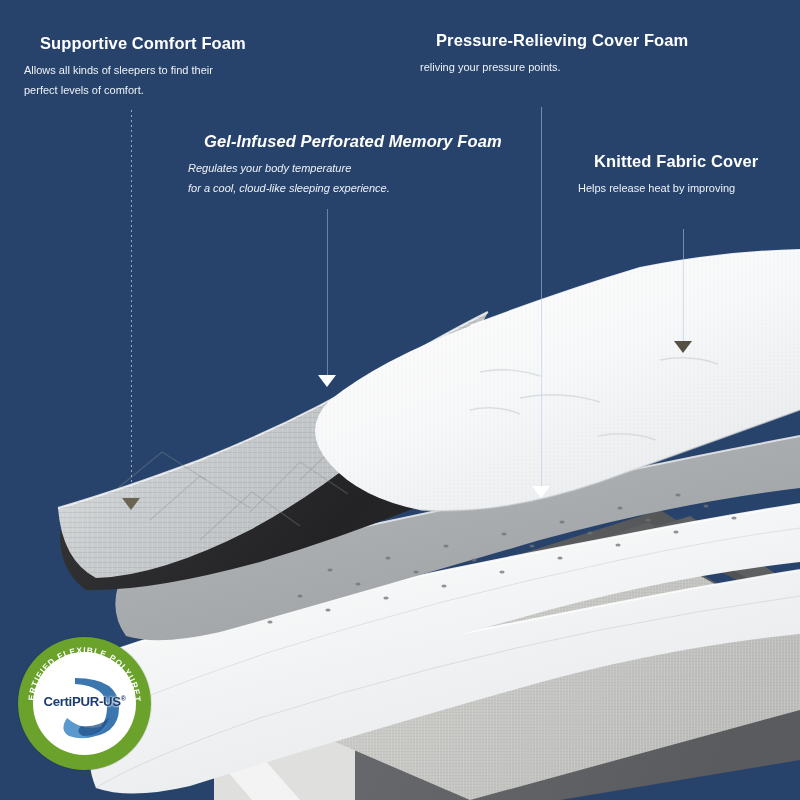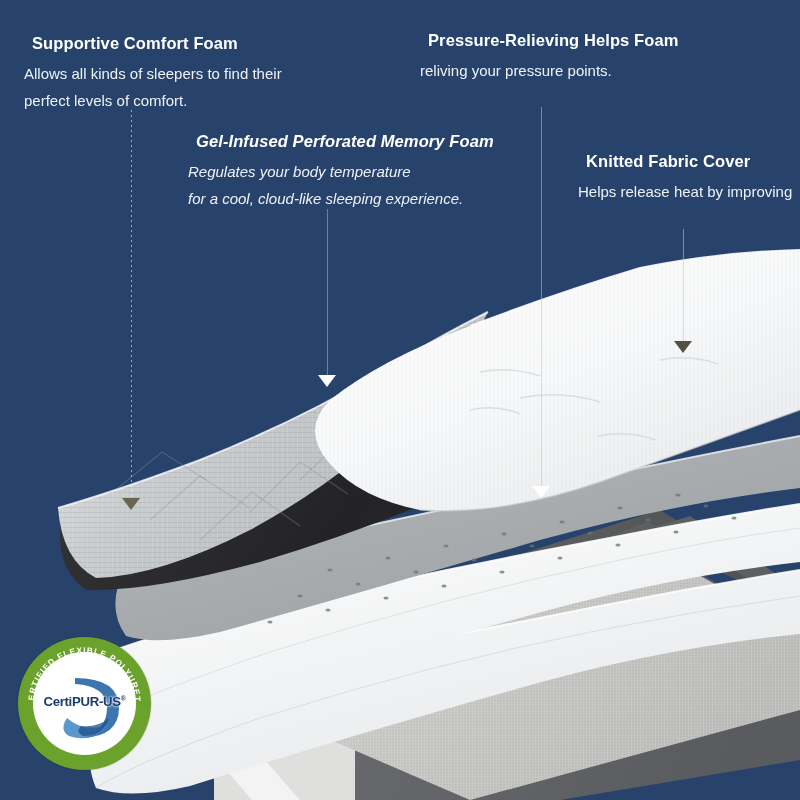--- a/index.html
+++ b/index.html
@@ -8,24 +8,24 @@
     background:#27436b;
     font-family:"Liberation Sans","DejaVu Sans",sans-serif;
     position:relative;
   }
   #stage{position:absolute;inset:0;width:800px;height:800px;overflow:hidden;}
 
   
   .callout{position:absolute;color:#ffffff;}
   .callout .c-title{
     font-size:16.5px;font-weight:bold;letter-spacing:.1px;
-    margin:0 0 9px 8px;line-height:1.1;white-space:nowrap;color:#ffffff;
+    margin:0 0 9px 16px;line-height:1.1;white-space:nowrap;color:#ffffff;
   }
   .callout .c-line{
-    font-size:15px;line-height:1.78;margin:0;color:#eef2f7;white-space:nowrap;
+    font-size:11px;line-height:1.78;margin:0;color:#eef2f7;white-space:nowrap;
   }
 
   .co-1{left:24px;  top:34px;}
   .co-2{left:420px; top:31px;}
   .co-3{left:188px; top:132px;font-style:italic;}
   .co-4{left:578px; top:152px;}
 
   
   .leader{position:absolute;width:1px;}
   .leader.dotted{
@@ -270,21 +270,21 @@
   <div class="arrow white" style="left:318px;top:375px;"></div>
   <div class="arrow darkgray" style="left:674px;top:341px;"></div>
 
   <div class="callout co-1">
     <div class="c-title">Supportive Comfort Foam</div>
     <div class="c-line">Allows all kinds of sleepers to find their</div>
     <div class="c-line">perfect levels of comfort.</div>
   </div>
 
   <div class="callout co-2">
-    <div class="c-title">Pressure-Relieving Helps Foam</div>
+    <div class="c-title">Pressure-Relieving Cover Foam</div>
     <div class="c-line">reliving your pressure points.</div>
   </div>
 
   <div class="callout co-3">
     <div class="c-title">Gel-Infused Perforated Memory Foam</div>
     <div class="c-line">Regulates your body temperature</div>
     <div class="c-line">for a cool, cloud-like sleeping experience.</div>
   </div>
 
   <div class="callout co-4">

